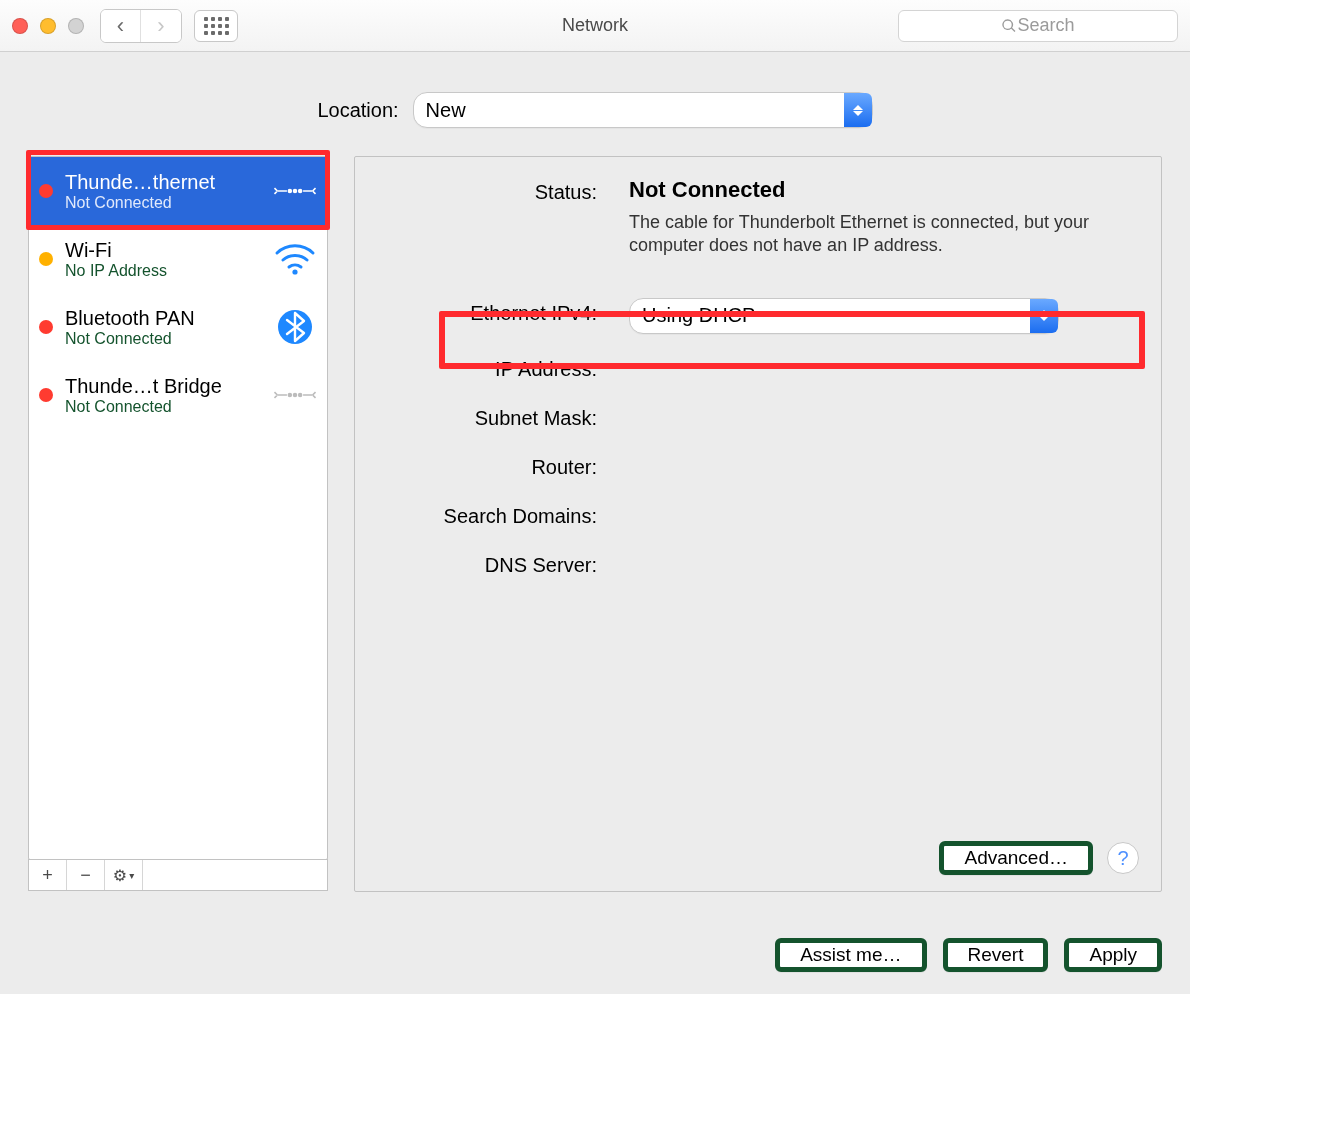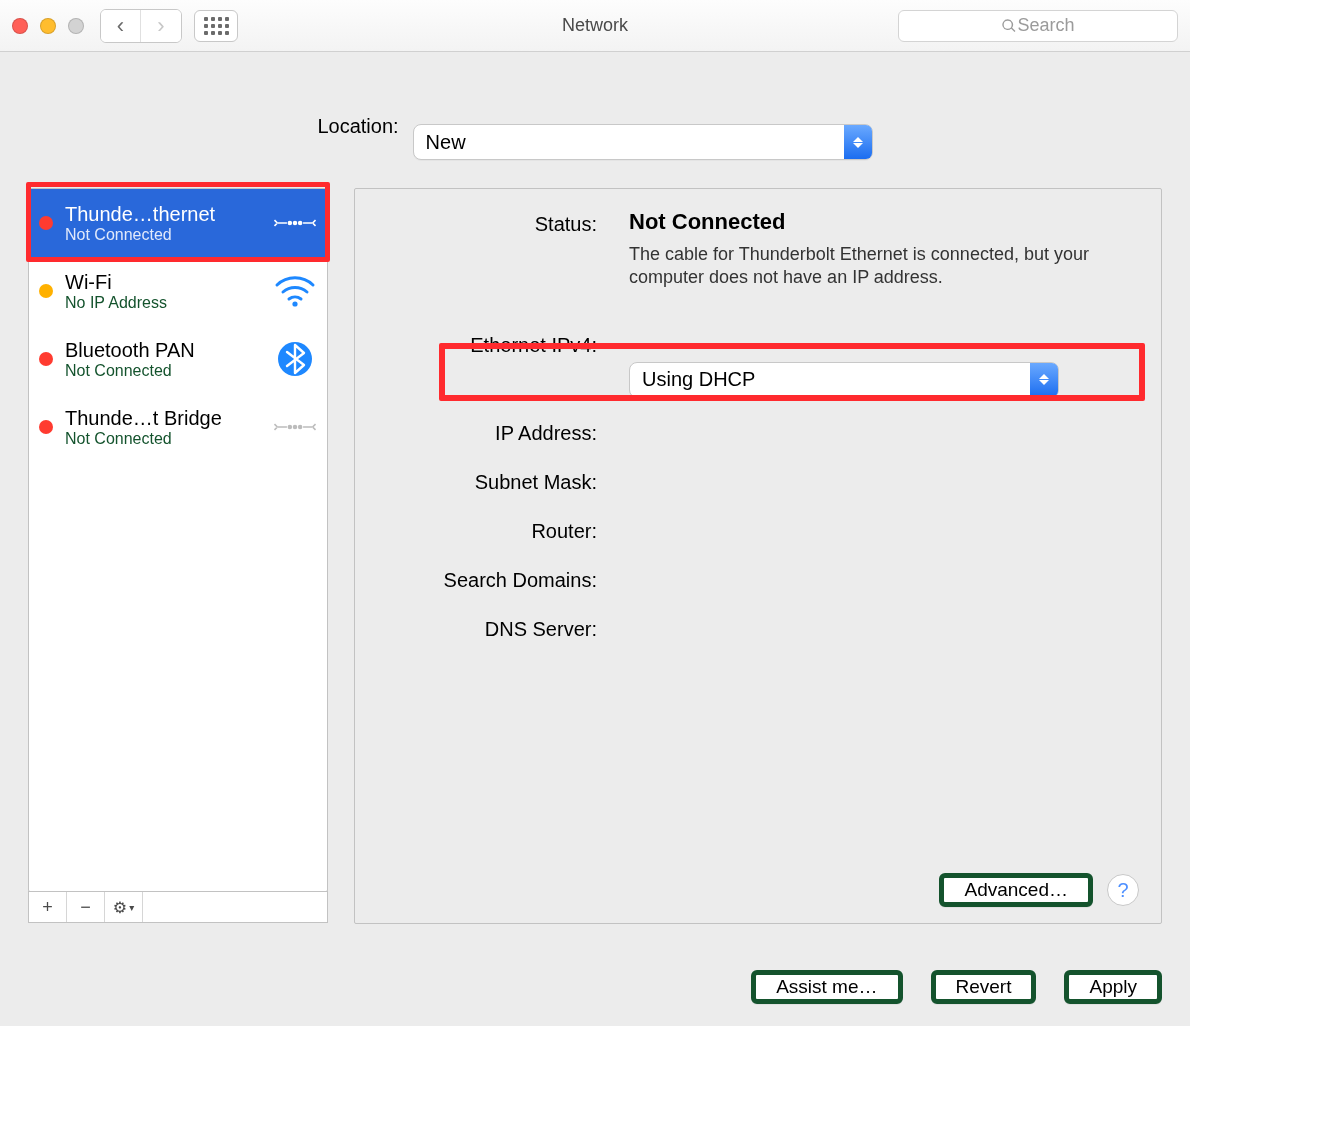--- a/index.html
+++ b/index.html
@@ -78,27 +78,26 @@
     .location-row {
       display:flex; align-items:center; justify-content:center; gap:14px;
       padding: 40px 0 28px 0;
       background:#ececec;
     }
     .location-label { font-size:20px; color:#000; }
     .mac-select {
       position:relative;
       background:#fff;
       border:1px solid #c8c8c8;
-      border-radius:8px;
+      border-radius:14px;
       height:36px;
       display:flex; align-items:center;
       padding-left:12px;
       font-size:20px;
       box-shadow: 0 1px 0 rgba(0,0,0,0.03);
-      margin-top: 32px;
     }
     .mac-select .stepper {
       position:absolute; right:0; top:0; bottom:0; width:28px;
       background: linear-gradient(#6aa9ff,#1b6df0);
       border-top-right-radius:6px; border-bottom-right-radius:6px;
       display:flex; flex-direction:column; align-items:center; justify-content:center;
       gap:1px;
     }
     .mac-select .stepper .arr-up,
     .mac-select .stepper .arr-down {
@@ -198,21 +197,21 @@
     }
     .help-btn {
       width:32px;height:32px;border-radius:50%;
       border:1px solid #c8c8c8;background:#fff;
       color:#4e90ff; font-size:20px;
       display:flex;align-items:center;justify-content:center;
     }
 
     
     .action-bar {
-      display:flex; justify-content:flex-end; gap:28px;
+      display:flex; justify-content:flex-end; gap:16px;
       padding: 24px 28px 22px 0;
       background:#ececec;
     }
 
     
     .ether-icon svg { width:46px; height:30px; }
     .wifi-icon svg { width:42px; height:32px; }
     .bt-icon svg { width:36px; height:36px; }
   </style>
 </head>

